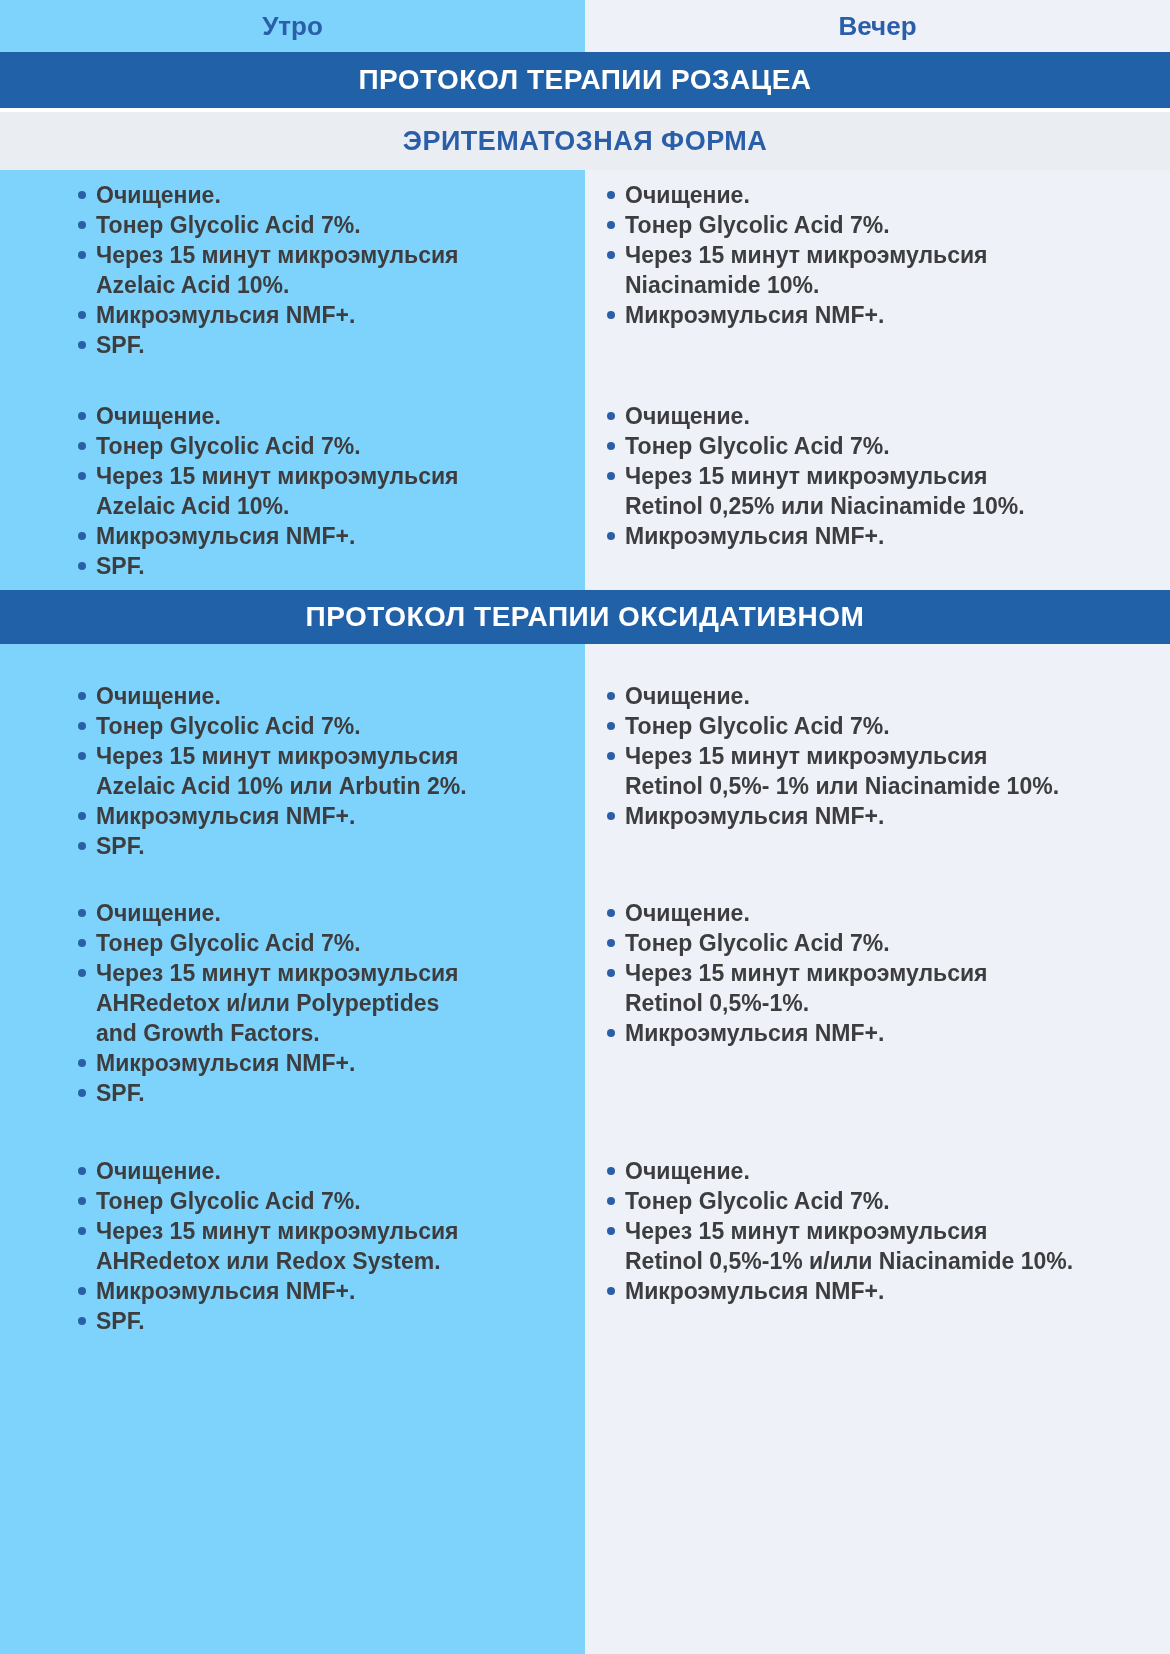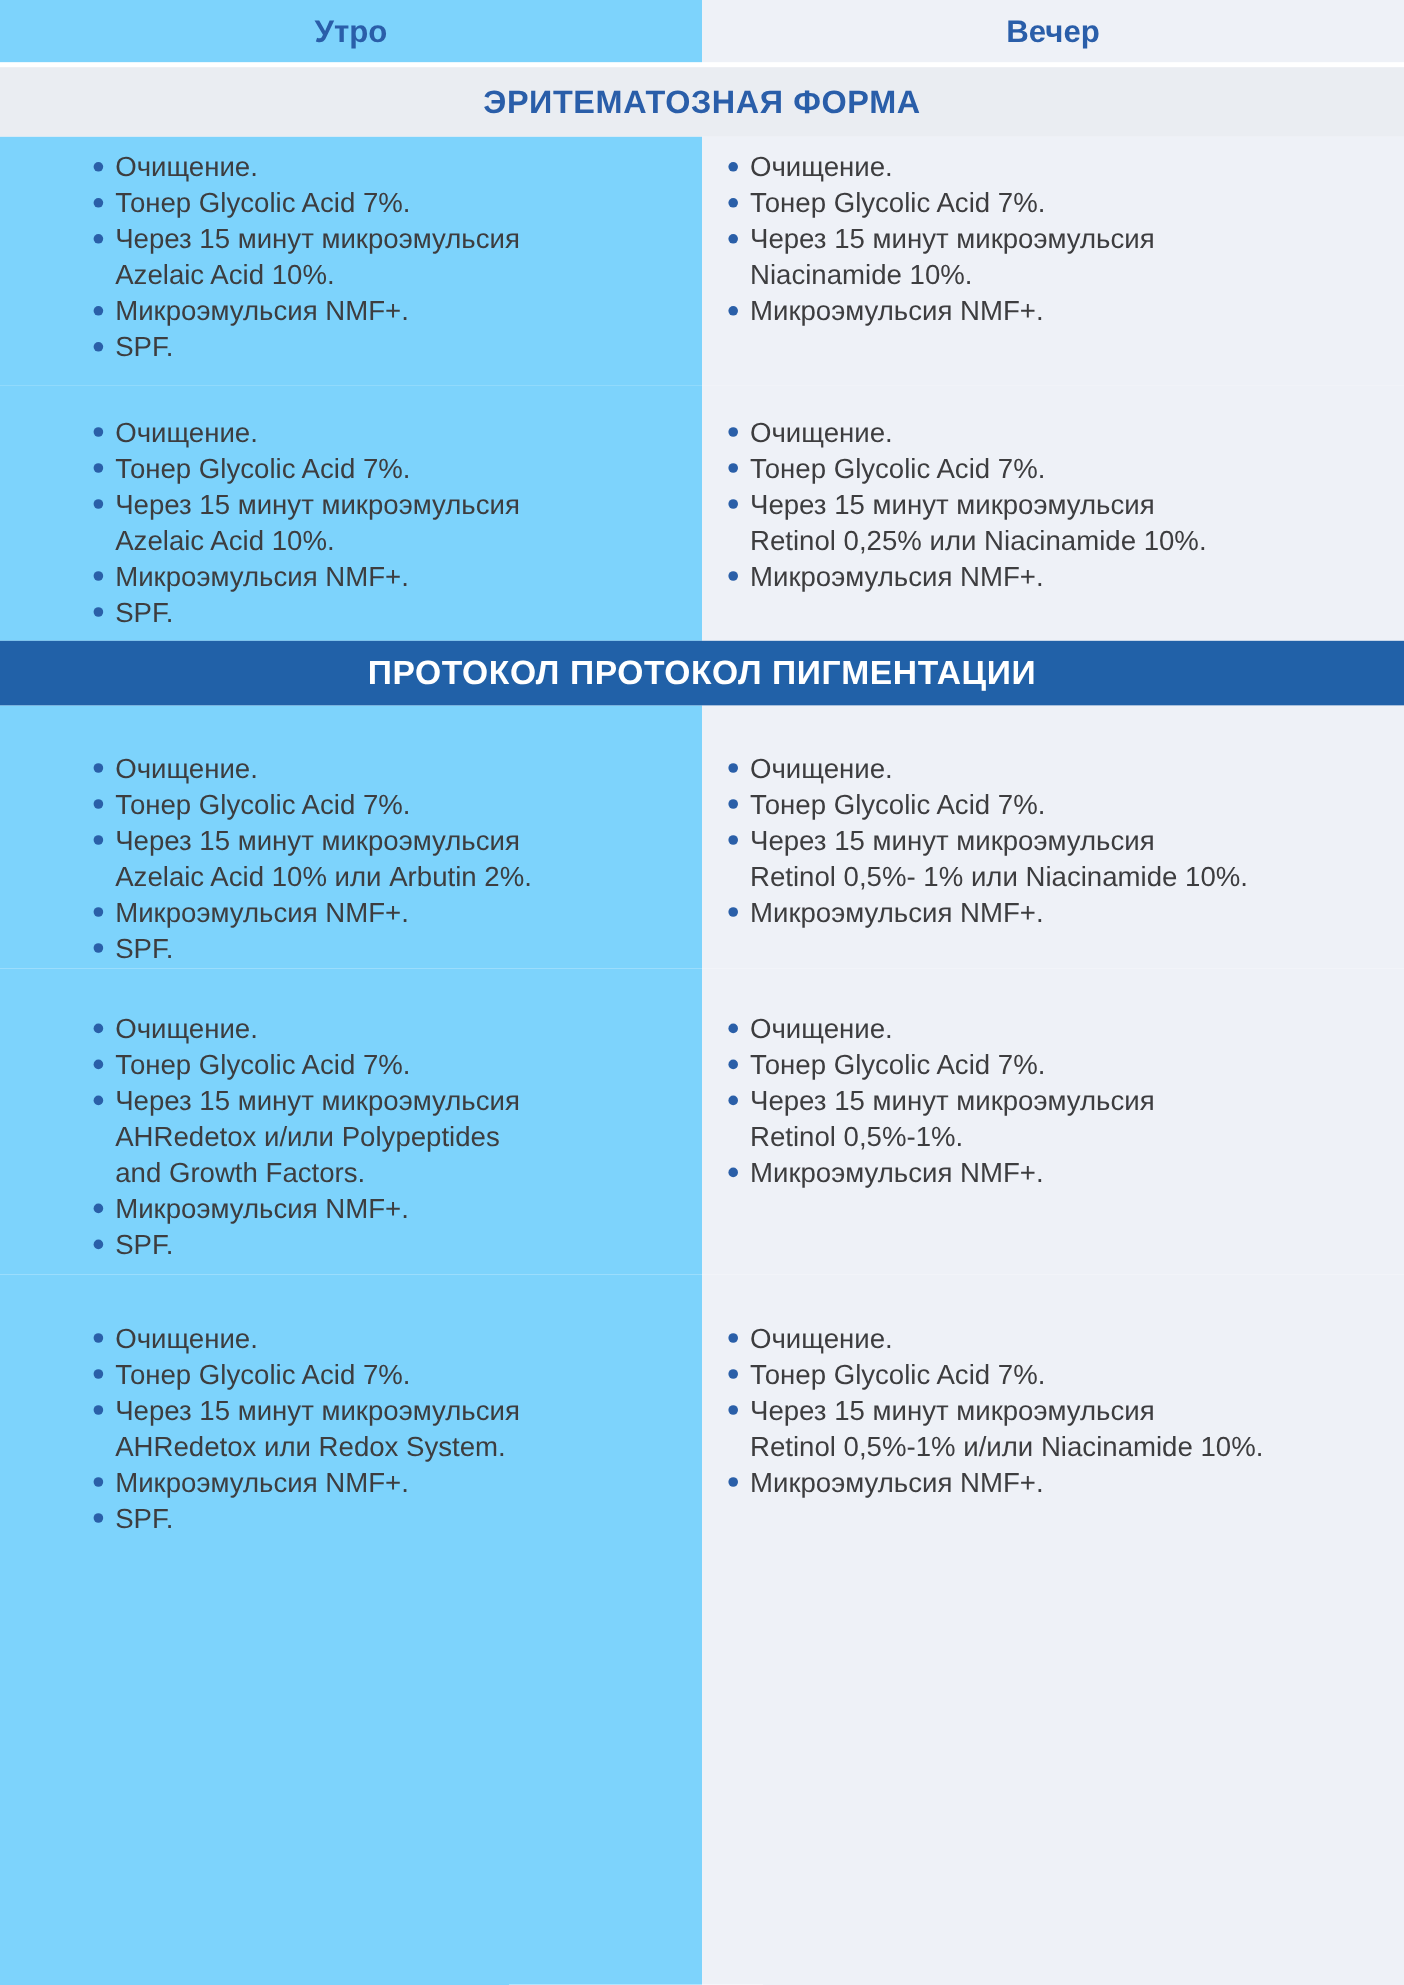--- a/index.html
+++ b/index.html
@@ -54,21 +54,21 @@
 
   .content .cell { padding-top:12px; }
   .c1 { height:207px; } .c1 .cell { padding-top:10px; }
   .c2 { height:213px; } .c2 .cell { padding-top:24px; }
   .c3 { height:219px; } .c3 .cell { padding-top:37px; }
   .c4 { height:255px; } .c4 .cell { padding-top:35px; }
   .c5 { flex:1 1 auto; } .c5 .cell { padding-top:38px; }
 
   .content ul {
     list-style:none; margin:0; padding:0;
-    font-size:23px; line-height:30px; color:var(--body);
+    font-size:23px; line-height:30px; color:var(--body);font-weight:bold;
   }
   .content .left  ul { margin:0 25px 0 78px; }
   .content .right ul { margin:0 25px 0 22px; }
   .content li { position:relative; padding-left:18px; }
   .li-text { white-space:pre-line; }
   .dot {
     position:absolute; left:0; top:11px;
     width:8px; height:8px; border-radius:50%;
     background:var(--bullet);
   }
@@ -80,20 +80,23 @@
 
   <div class="row header-row">
     <div class="cell left">
       <span>Утро</span>
     </div>
     <div class="cell right">
       <span>Вечер</span>
     </div>
   </div>
 
+  <div class="row banner h56">
+    <span>ПРОТОКОЛ ТЕРАПИИ РОЗАЦЕА</span>
+  </div>
 
   <div class="gap"></div>
 
   <div class="row band h58">
     <span>ЭРИТЕМАТОЗНАЯ ФОРМА</span>
   </div>
 
   <div class="row content c1">
     <div class="cell left">
       <ul>
@@ -133,21 +136,21 @@
           <li><span class="dot"></span><span class="li-text">Очищение.</span></li>
           <li><span class="dot"></span><span class="li-text">Тонер Glycolic Acid 7%.</span></li>
           <li><span class="dot"></span><span class="li-text">Через 15 минут микроэмульсия
 Retinol 0,25% или Niacinamide 10%.</span></li>
           <li><span class="dot"></span><span class="li-text">Микроэмульсия NMF+.</span></li>
         </ul>
     </div>
   </div>
 
   <div class="row banner h54">
-    <span>ПРОТОКОЛ ПРОТОКОЛ ПИГМЕНТАЦИИ</span>
+    <span>ПРОТОКОЛ ТЕРАПИИ ОКСИДАТИВНОМ</span>
   </div>
 
   <div class="row content c3">
     <div class="cell left">
       <ul>
           <li><span class="dot"></span><span class="li-text">Очищение.</span></li>
           <li><span class="dot"></span><span class="li-text">Тонер Glycolic Acid 7%.</span></li>
           <li><span class="dot"></span><span class="li-text">Через 15 минут микроэмульсия
 Azelaic Acid 10% или Arbutin 2%.</span></li>
           <li><span class="dot"></span><span class="li-text">Микроэмульсия NMF+.</span></li>

